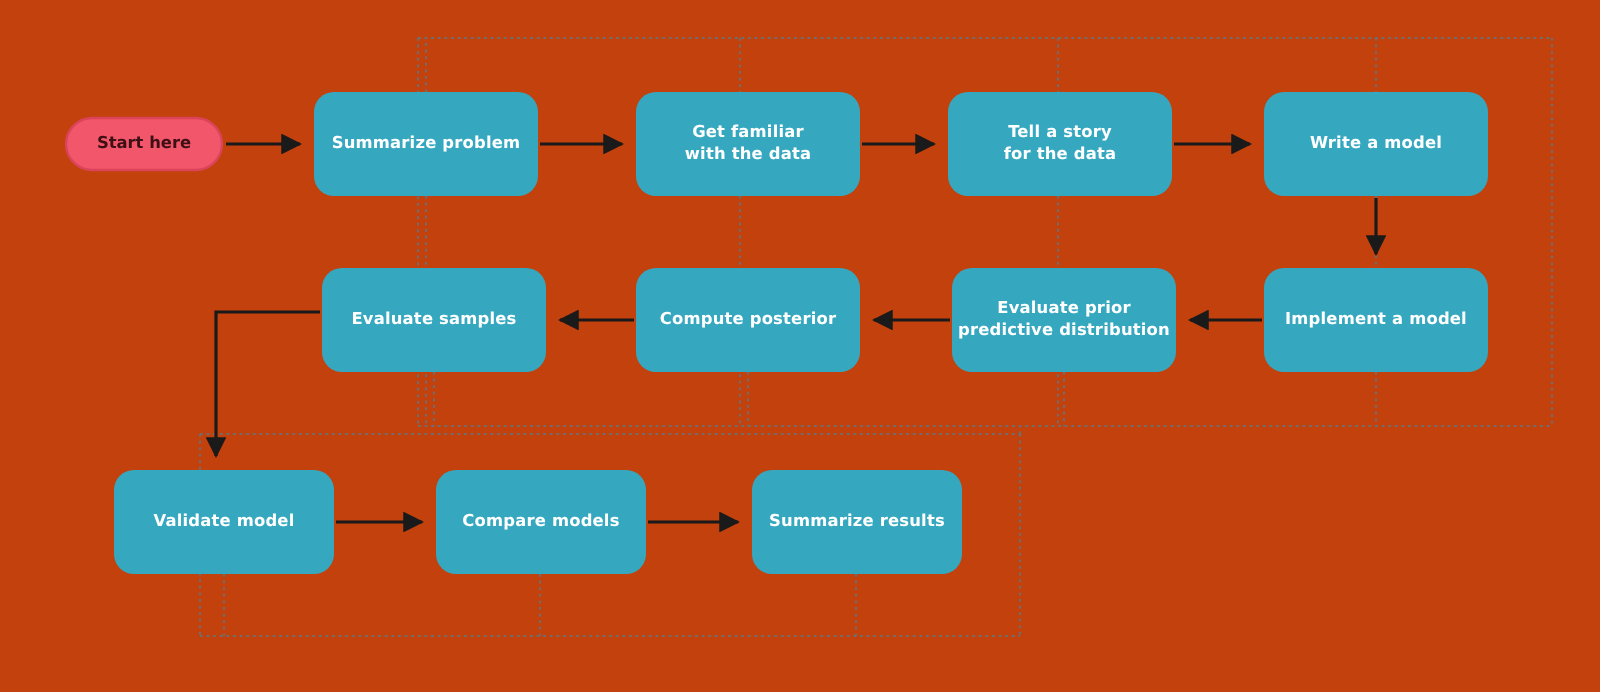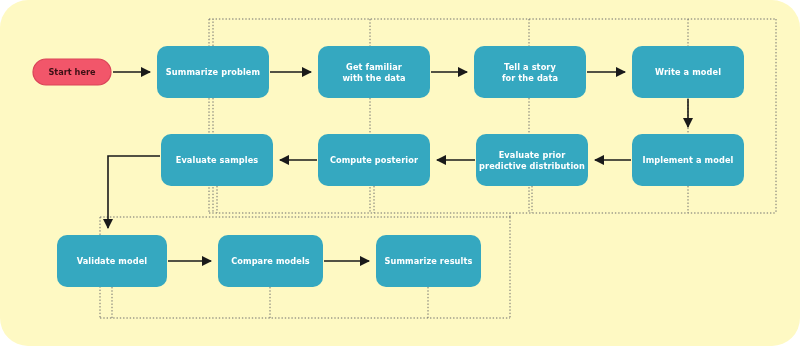--- a/index.html
+++ b/index.html
@@ -8,23 +8,22 @@
     padding: 0;
     background: #ffffff;
   }
   body {
     font-family: "DejaVu Sans", "Liberation Sans", sans-serif;
   }
   #diagram-root {
     position: relative;
     width: 800px;
     height: 346px;
-    background: #fef9c3;
+    background: #c2410c;
     overflow: hidden;
-    border-radius: 28px;
   }
   svg.flow-canvas {
     display: block;
     width: 800px;
     height: 346px;
   }
   .node-rect {
     fill: #35a8c0;
     stroke: none;
   }

